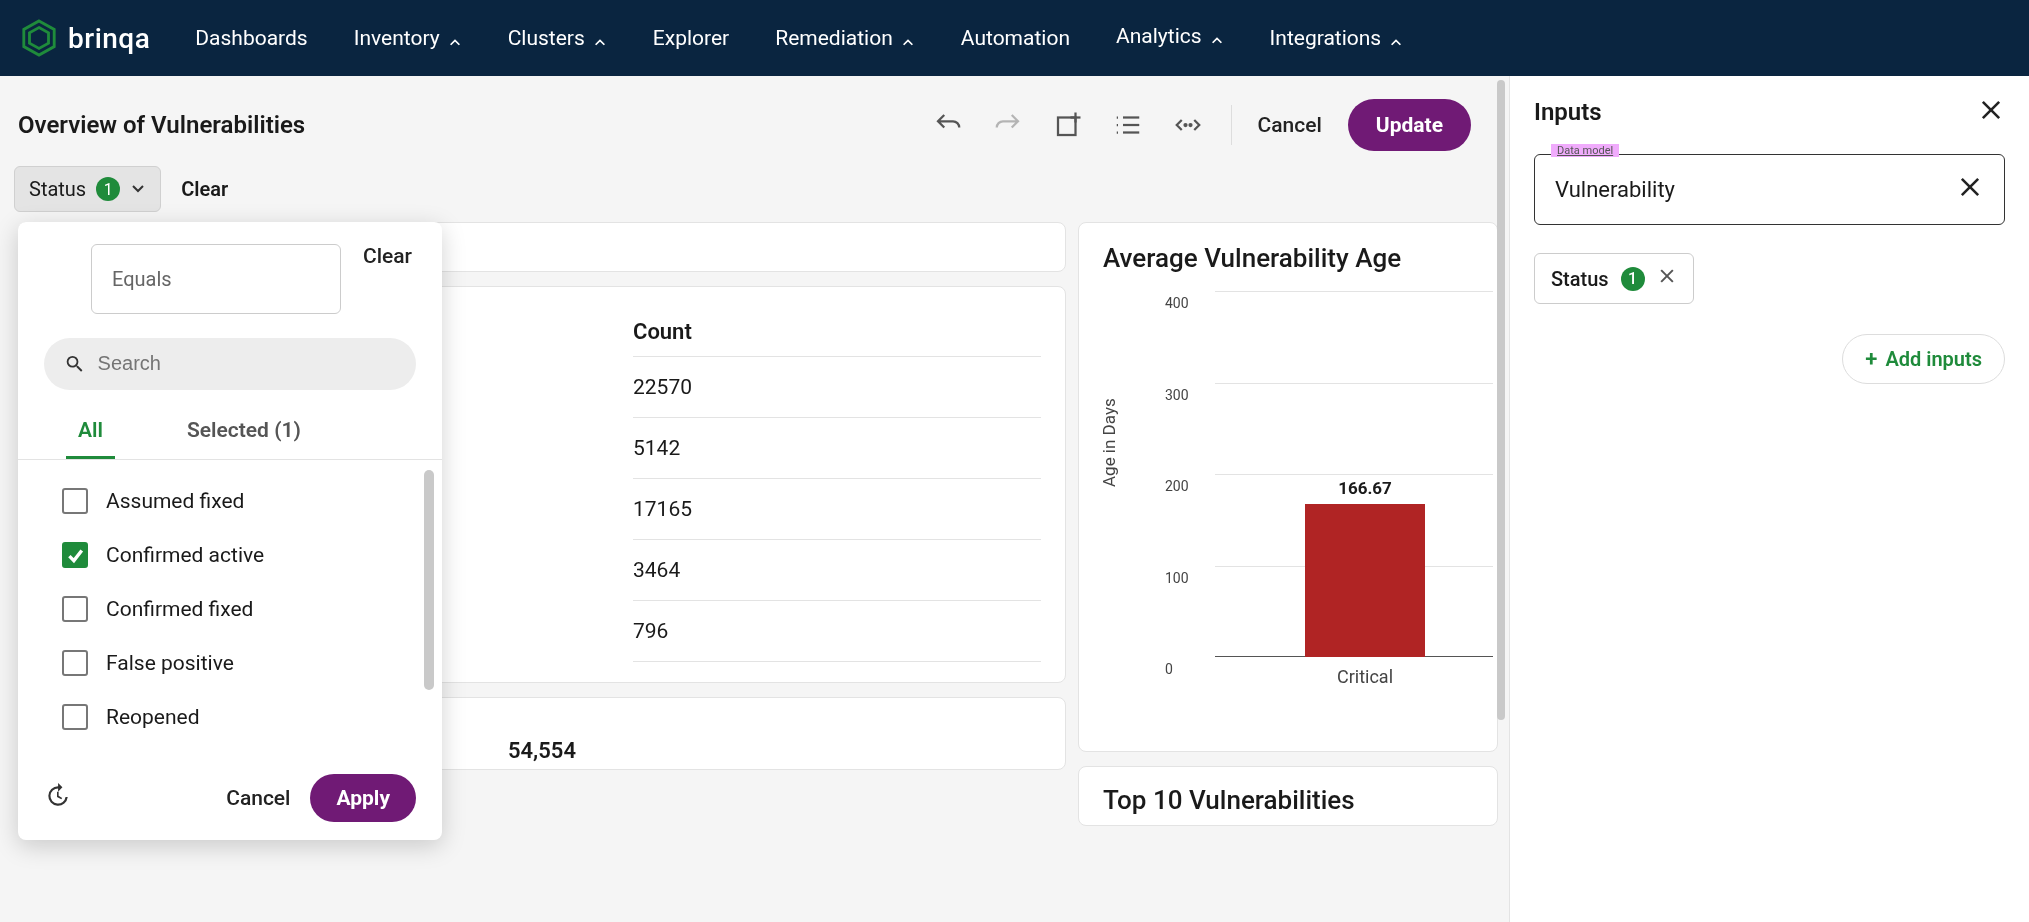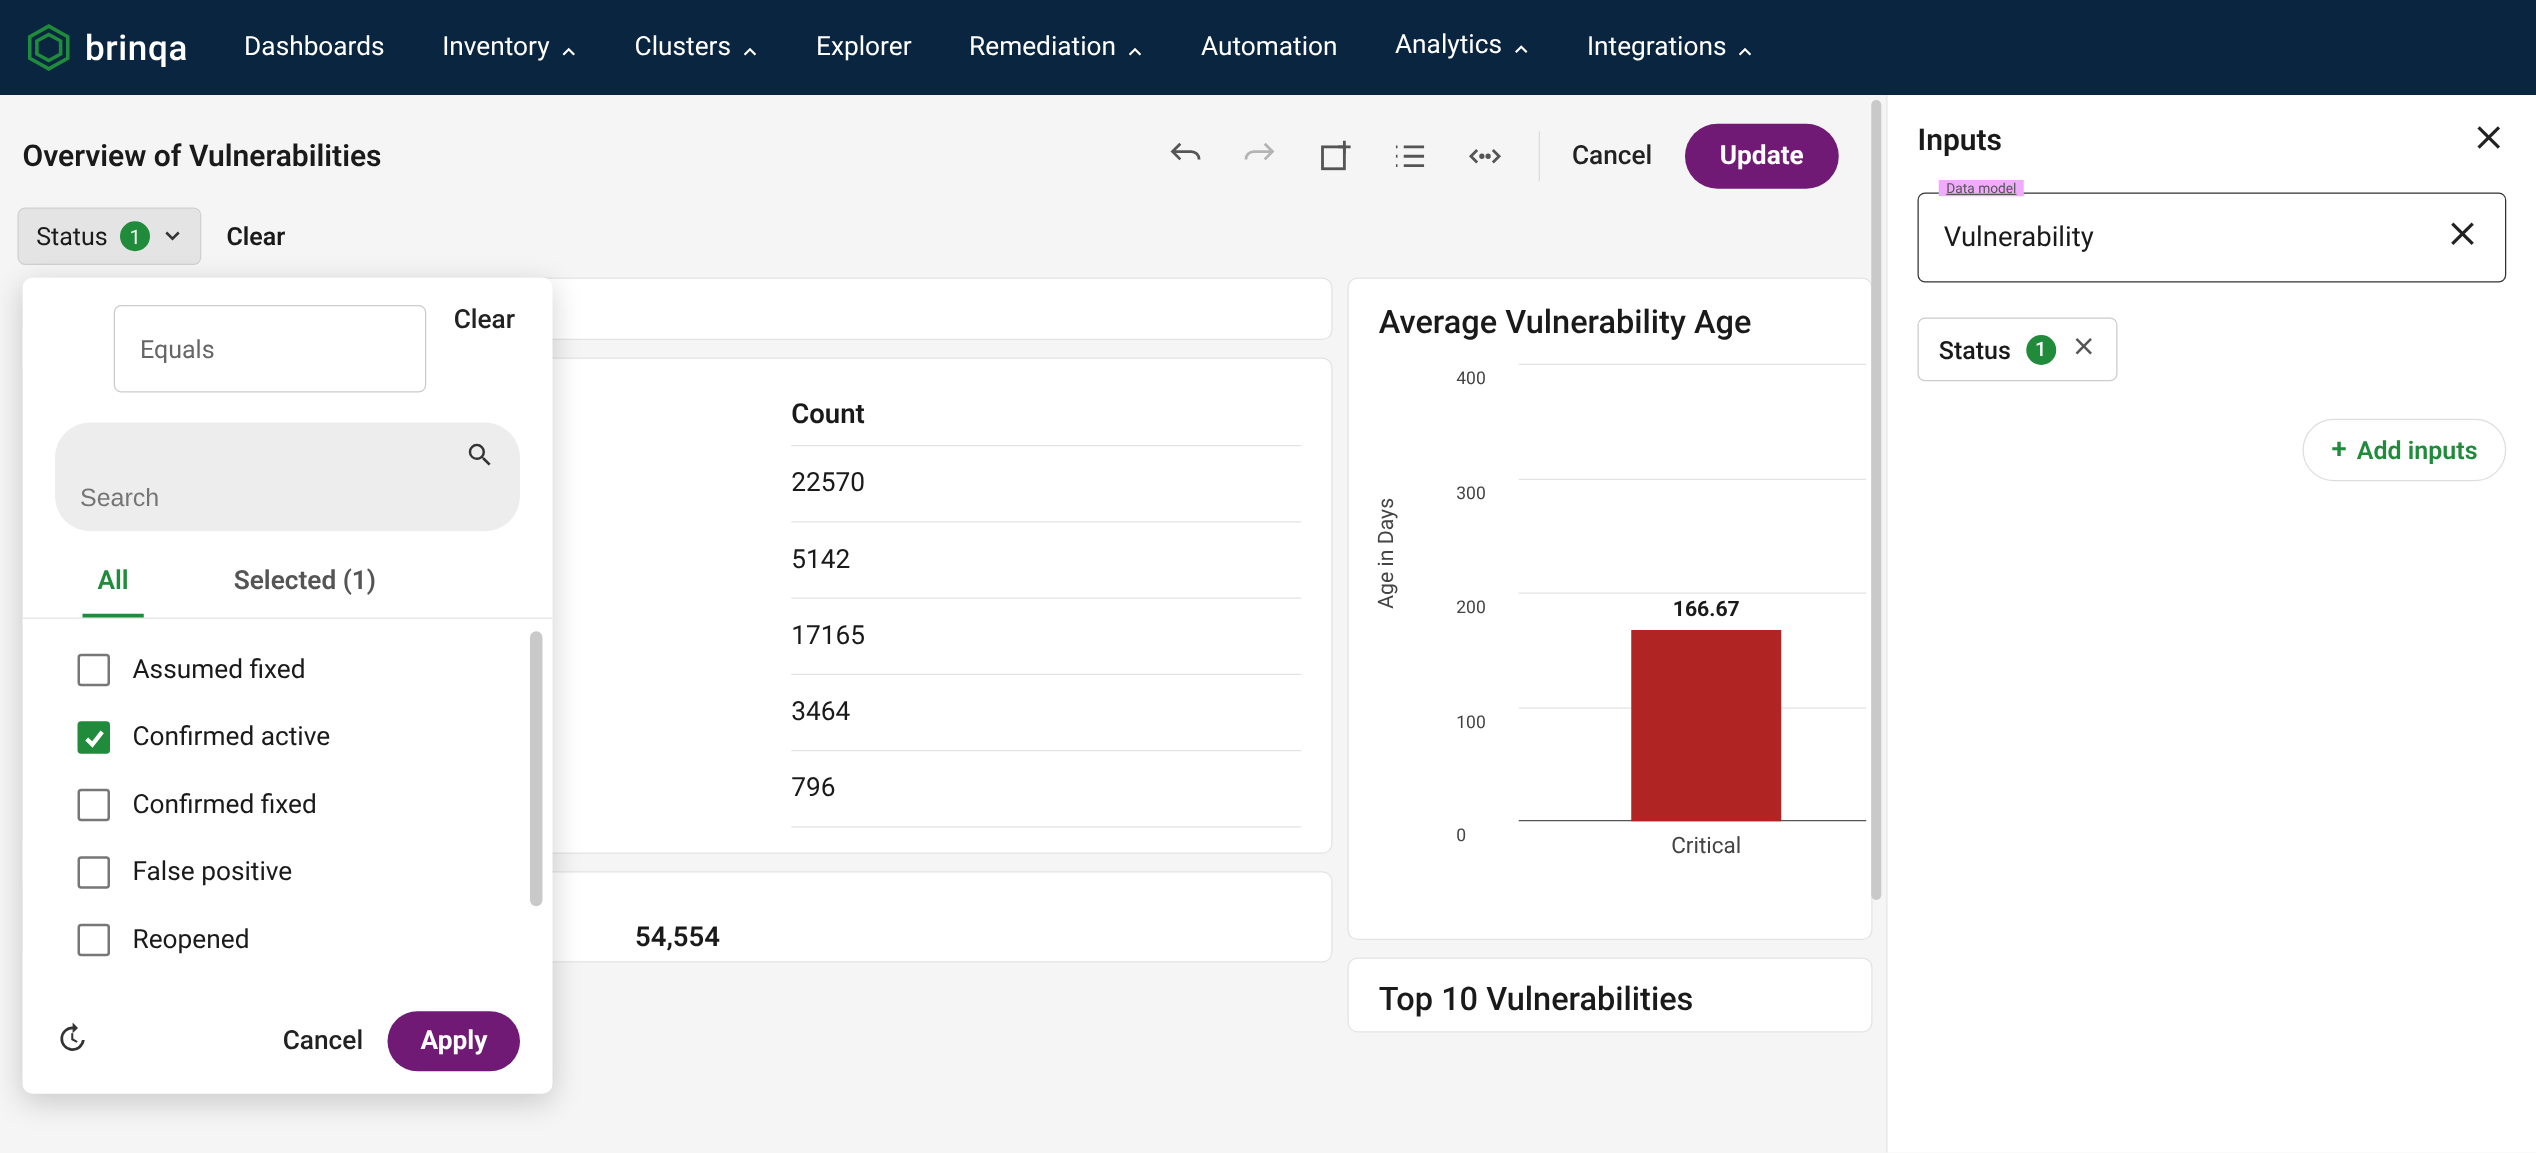--- a/index.html
+++ b/index.html
@@ -197,23 +197,22 @@
     font-size:20px;
     color:#666;
     width: 250px;
   }
   .search-box {
     margin: 10px 26px 14px 26px;
     background:#ededed;
     border-radius:28px;
     padding: 14px 20px;
     display:flex;
-    align-items:flex-end;
+    align-items:flex-start;
     gap:12px;
-    flex-direction:column;
   }
   .search-box svg { width:24px; height:24px; fill:#333;}
   .search-box input {
     border:none;
     outline:none;
     background:transparent;
     font-size:20px;
     color:#333;
     width:100%;
   }

